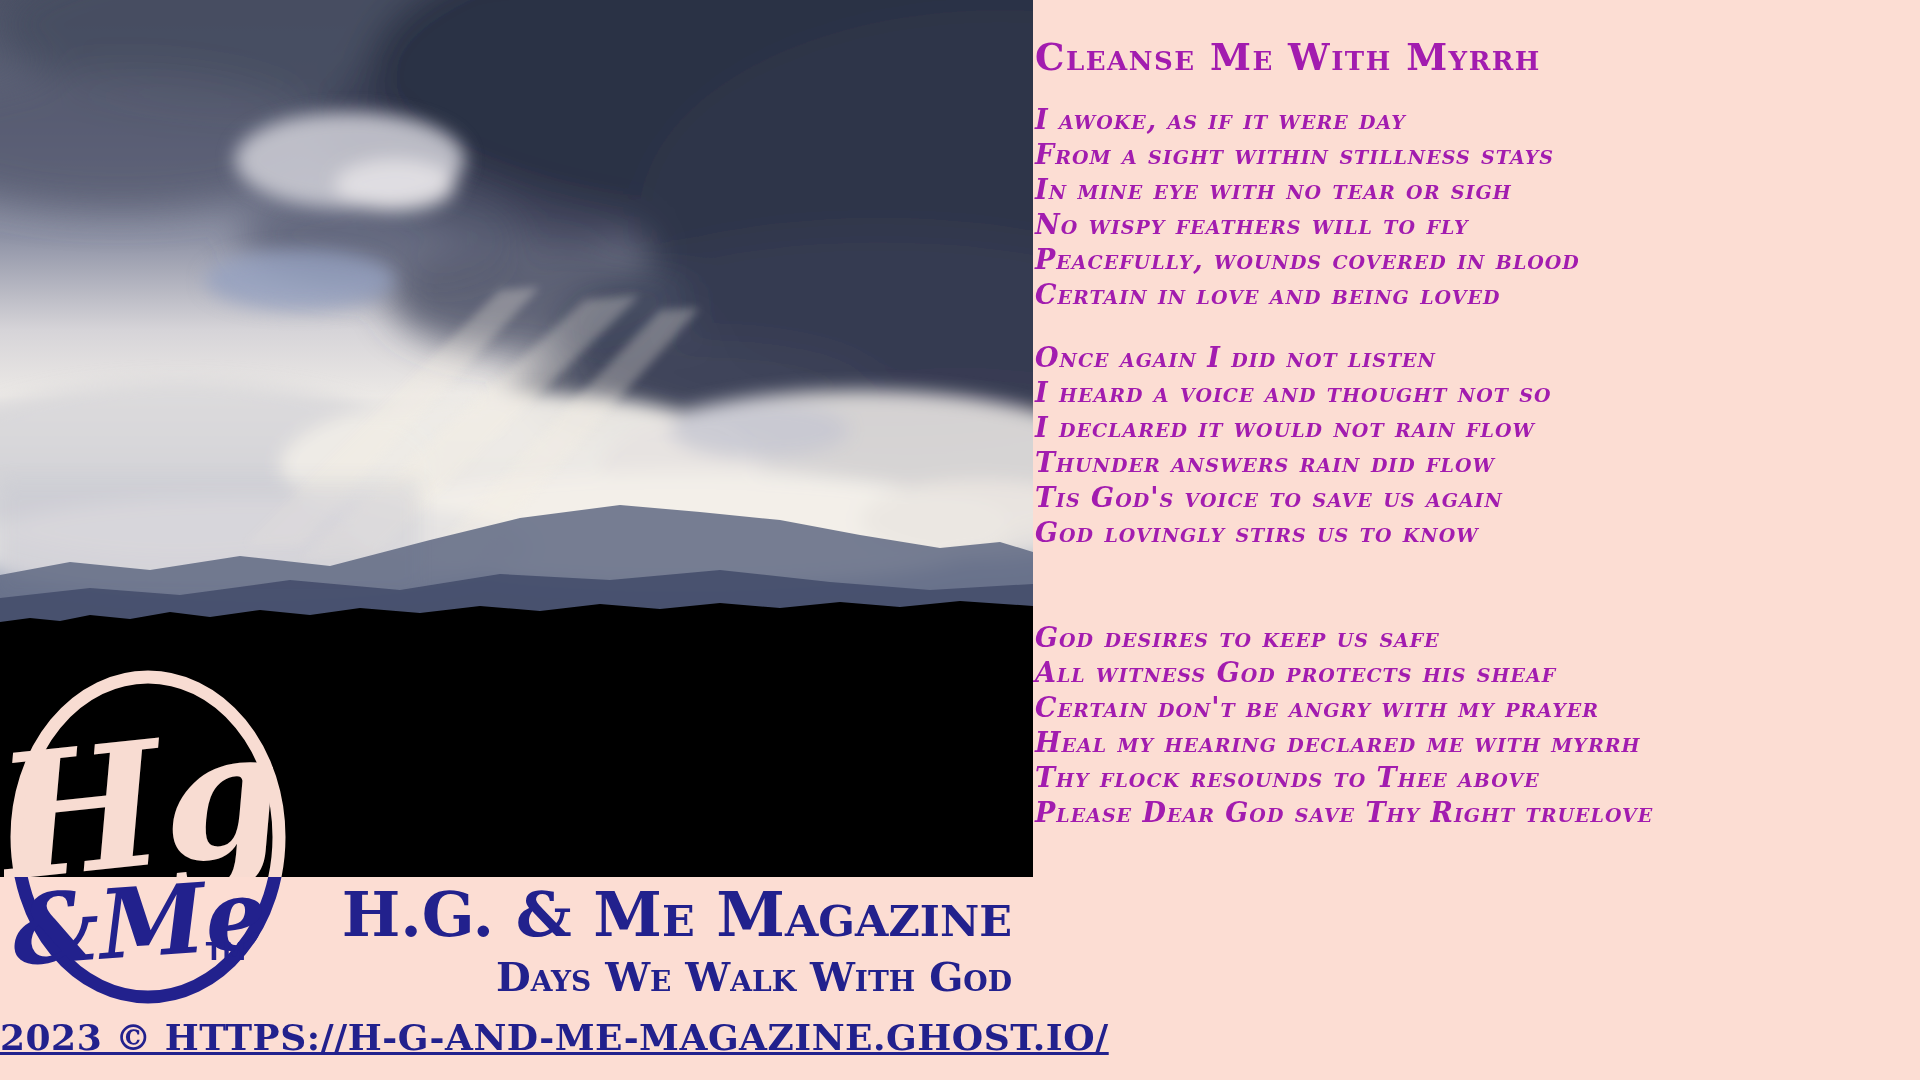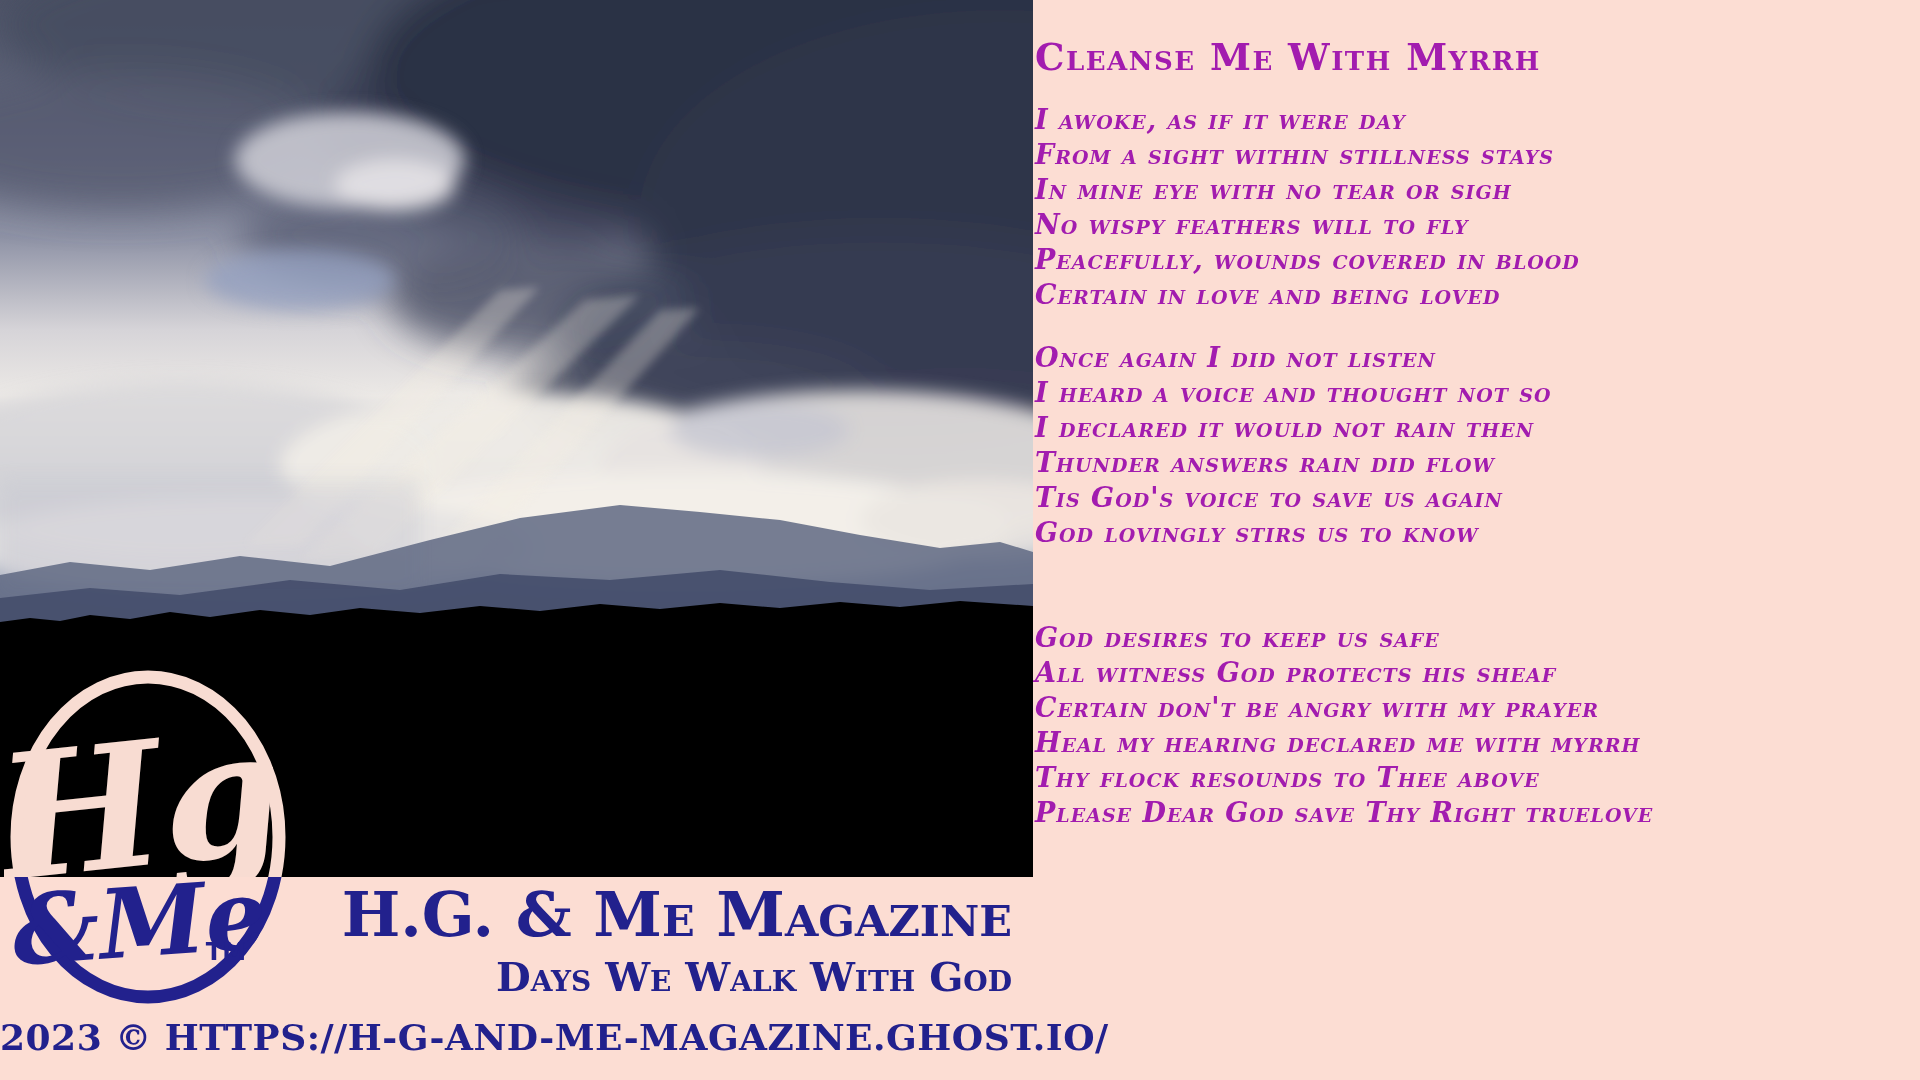--- a/index.html
+++ b/index.html
@@ -25,20 +25,21 @@
   .brand{
     position:absolute;left:0;top:886px;width:1012px;text-align:right;
     color:#22218d;font-weight:bold;font-variant:small-caps;
   }
   .mag-name{font-size:62px;line-height:58px;white-space:nowrap;}
   .tagline{font-size:40px;line-height:62px;white-space:nowrap;margin-top:2px;}
   .copyright{
     position:absolute;left:0;top:1016px;width:1012px;
     color:#22218d;font-weight:bold;font-size:36px;letter-spacing:0.5px;
     white-space:nowrap;
+    text-decoration:underline;
   }
 </style>
 </head>
 <body>
 
 <div class="canvas">
 
   <svg class="photo" viewBox="0 0 1033 877" preserveAspectRatio="none" aria-hidden="true">
     <defs>
       <linearGradient id="sky" x1="0" y1="0" x2="0" y2="1">
@@ -138,21 +139,21 @@
       <div class="pline">From a sight within stillness stays</div>
       <div class="pline">In mine eye with no tear or sigh</div>
       <div class="pline">No wispy feathers will to fly</div>
       <div class="pline">Peacefully, wounds covered in blood</div>
       <div class="pline">Certain in love and being loved</div>
     </div>
 
     <div class="stanza s2">
       <div class="pline">Once again I did not listen</div>
       <div class="pline">I heard a voice and thought not so</div>
-      <div class="pline">I declared it would not rain then</div>
+      <div class="pline">I declared it would not rain flow</div>
       <div class="pline">Thunder answers rain did flow</div>
       <div class="pline">Tis God's voice to save us again</div>
       <div class="pline">God lovingly stirs us to know</div>
     </div>
 
     <div class="stanza s3">
       <div class="pline">God desires to keep us safe</div>
       <div class="pline">All witness God protects his sheaf</div>
       <div class="pline">Certain don't be angry with my prayer</div>
       <div class="pline">Heal my hearing declared me with myrrh</div>

